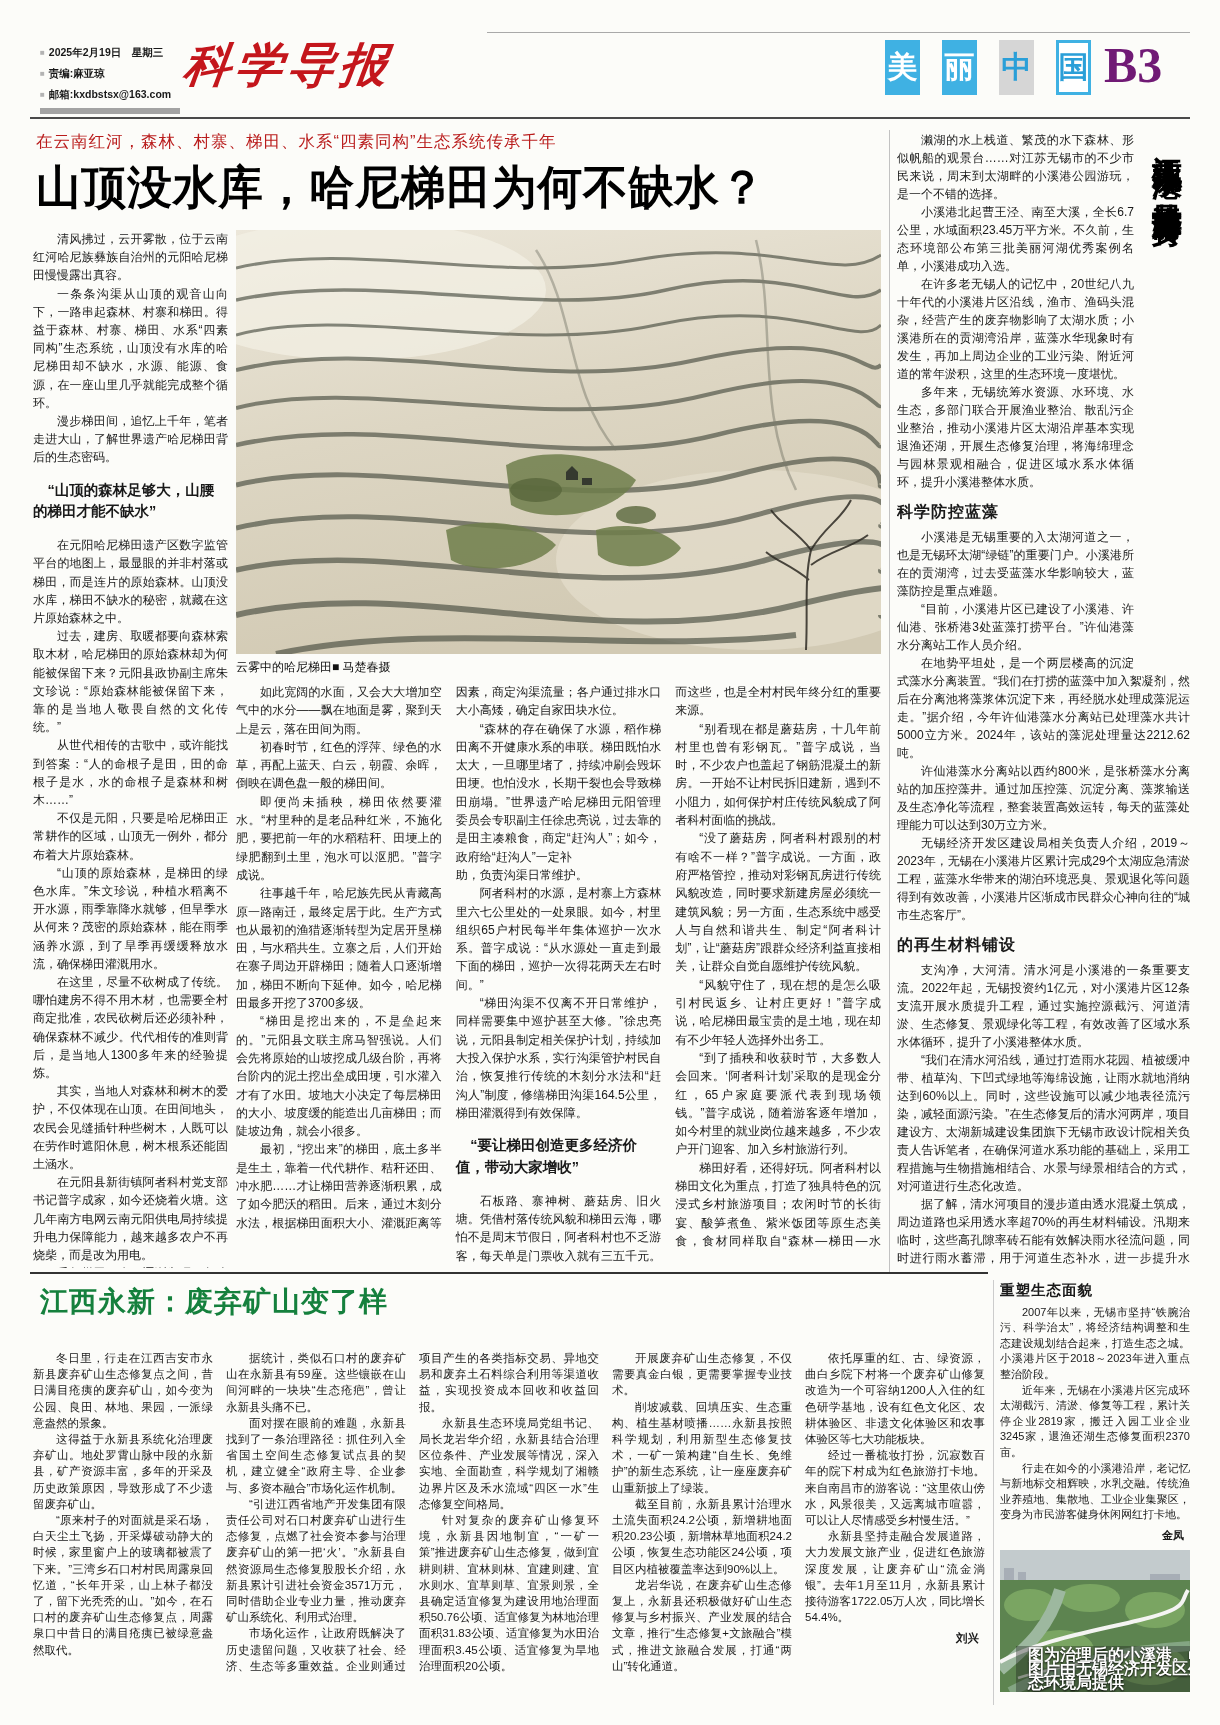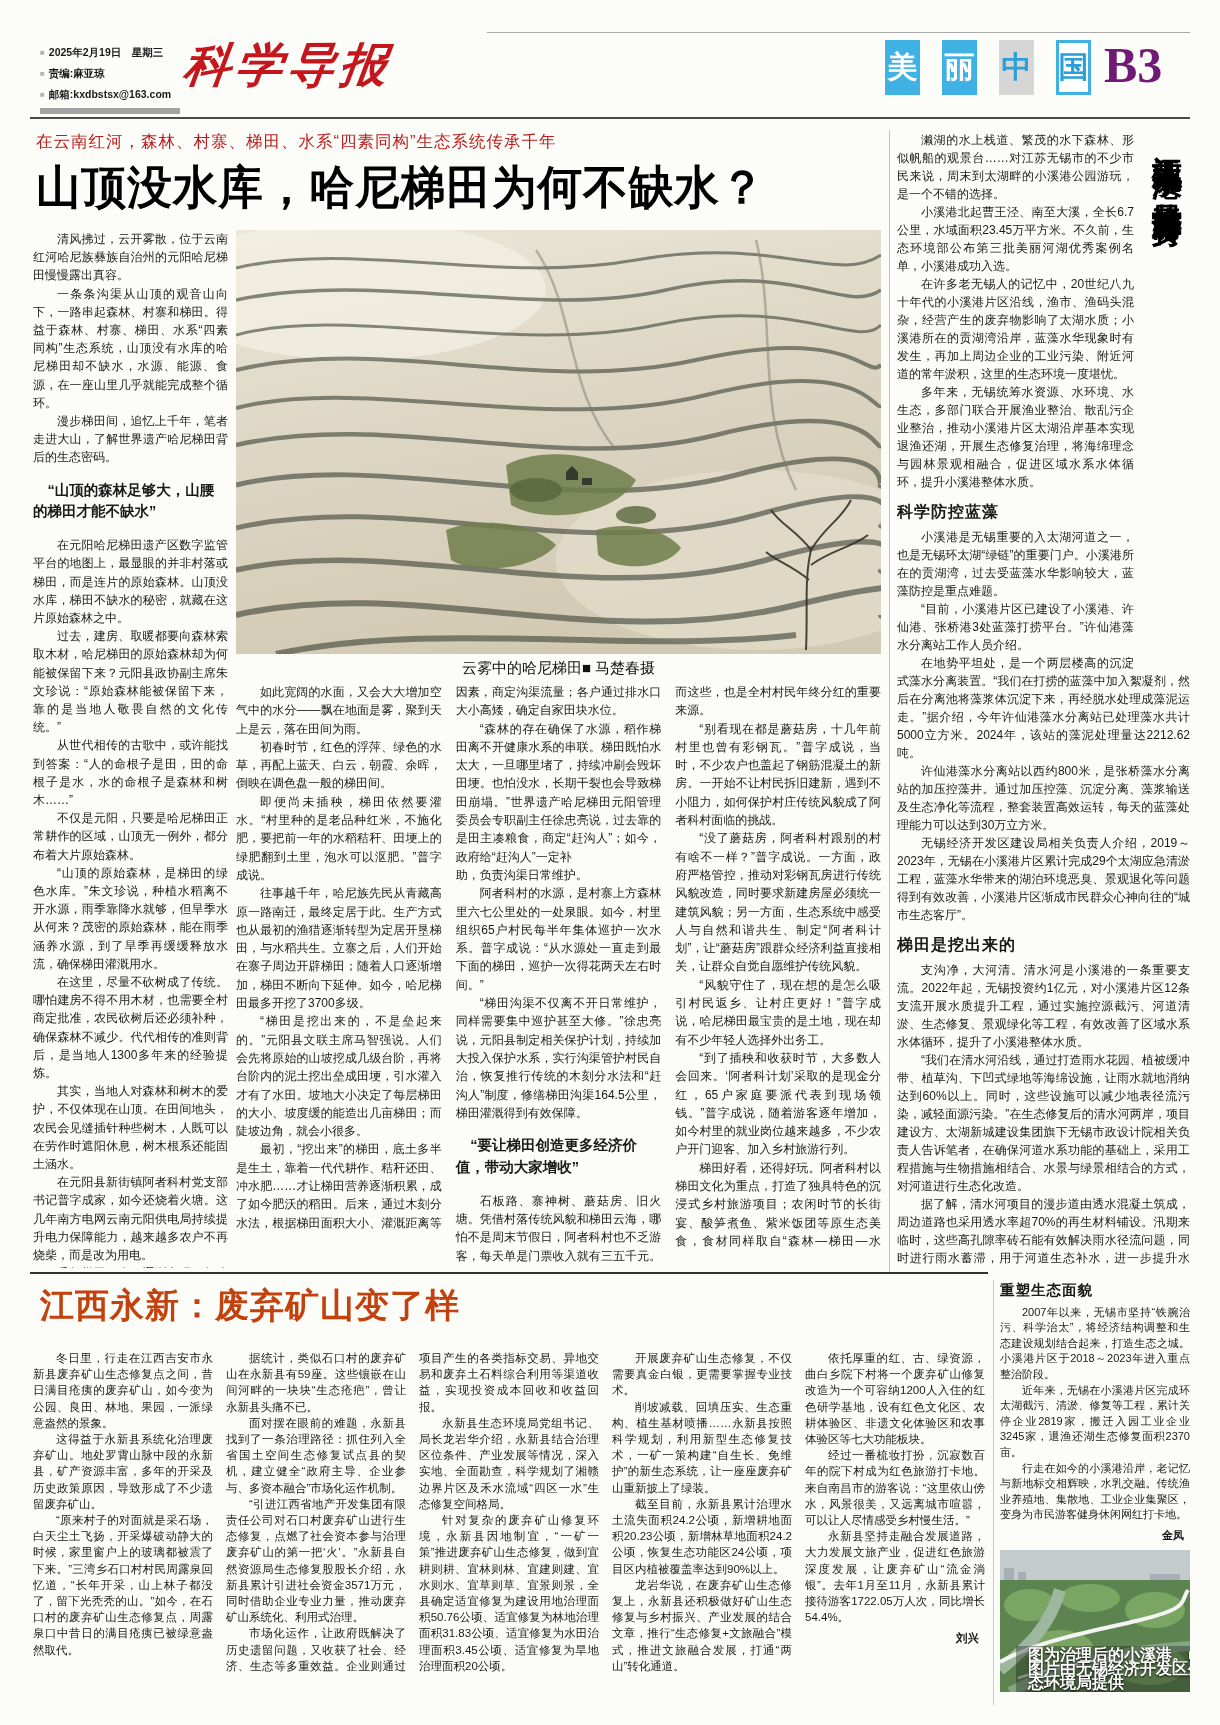--- a/index.html
+++ b/index.html
@@ -27,40 +27,40 @@
   #pageno{left:1104px;top:36px;font-size:50px;font-weight:bold;
           font-family:"Liberation Serif","DejaVu Serif",serif;color:#701a75;}
   #hdr-rule{left:30px;top:117px;width:1160px;height:2px;background:#4a4a4a;}
   
   #kicker{left:36px;top:131px;font-size:16.5px;letter-spacing:1px;color:#b91c1c;}
   #headline{left:36px;top:157px;width:850px;font-size:46px;font-weight:900;
             letter-spacing:1px;color:#000;transform:scaleX(.97);transform-origin:left;}
   #col1{left:33px;top:230px;width:195px;height:1038px;font-size:12px;line-height:18.2px;overflow:hidden;}
   h4.subhead{font-size:14.5px;font-weight:bold;margin:13px 0;line-height:1.5;text-indent:1em;text-align:left;}
   #photo{left:236px;top:230px;width:645px;height:424px;overflow:hidden;}
-  #photo-cap{left:236px;top:659px;width:645px;text-align:center;font-size:15px;color:#111;}
+  #photo-cap{left:236px;top:659px;width:645px;text-align:left;font-size:12px;color:#111;}
   #mcols{left:236px;top:683px;width:645px;height:582px;column-count:3;column-gap:14px;
          font-size:12px;line-height:18.3px;overflow:hidden;}
   #vrule1{left:889px;top:130px;width:1px;height:1142px;background:#c2c2c2;}
   #hsep{left:30px;top:1272px;width:958px;height:2px;background:#333;}
   
   #wx-main{left:897px;top:131px;width:293px;height:1139px;font-size:12px;line-height:18px;overflow:hidden;}
   #wx-main .v-title{float:right;width:46px;height:514px;margin:2px 0 12px 10px;
         writing-mode:vertical-rl;text-orientation:upright;font-size:30px;font-weight:900;
         letter-spacing:2px;line-height:46px;color:#000;}
   h3.sec{font-size:16px;font-weight:bold;margin:12px 0 7px;letter-spacing:1px;text-align:left;text-indent:0;}
   #vrule2{left:993px;top:1280px;width:1px;height:425px;background:#cccccc;}
   #wx-bottom{left:1000px;top:1281px;width:190px;height:424px;font-size:11px;line-height:15.6px;overflow:hidden;}
   #wx-bottom h3.sec{font-size:14.5px;margin:2px 0 6px;}
   #wx-photo{position:relative;width:190px;height:142px;margin-top:6px;overflow:hidden;}
   #wx-photo-cap{position:absolute;left:16px;bottom:0;width:182px;padding:2px 12px;
         font-size:16px;line-height:14px;font-weight:bold;color:#fff;
         background:rgba(30,35,30,.38);text-shadow:0 1px 2px #000;text-align:left;}
   
-  #yx-head{left:40px;top:1283px;font-size:34px;font-weight:900;letter-spacing:1px;color:#c2410c;}
+  #yx-head{left:40px;top:1283px;font-size:28px;font-weight:900;letter-spacing:1px;color:#15803d;}
   #yx-cols{left:33px;top:1350px;width:952px;height:356px;column-count:5;column-gap:13px;
            font-size:11.5px;line-height:16.2px;overflow:hidden;}
 </style>
 </head>
 <body>
 
 <div class="abs" id="hdr-topline"></div>
 <div class="abs" id="hdr-meta">
   <div><span class="sq">■</span><span>2025年2月19日</span>　<span>星期三</span></div>
   <div><span class="sq">■</span><span>责编:麻亚琼</span></div>
@@ -150,21 +150,21 @@
 </div>
 
 <div class="abs" id="vrule1"></div>
 <div class="abs" id="hsep"></div>
 
 <div class="abs" id="wx-main">
   <div class="v-title">江苏无锡小溪港：昔日渔市华丽转身</div>
   <div class="flow"><p>濑湖的水上栈道、繁茂的水下森林、形似帆船的观景台……对江苏无锡市的不少市民来说，周末到太湖畔的小溪港公园游玩，是一个不错的选择。</p><p>小溪港北起曹王泾、南至大溪，全长6.7公里，水域面积23.45万平方米。不久前，生态环境部公布第三批美丽河湖优秀案例名单，小溪港成功入选。</p><p>在许多老无锡人的记忆中，20世纪八九十年代的小溪港片区沿线，渔市、渔码头混杂，经营产生的废弃物影响了太湖水质；小溪港所在的贡湖湾沿岸，蓝藻水华现象时有发生，再加上周边企业的工业污染、附近河道的常年淤积，这里的生态环境一度堪忧。</p><p>多年来，无锡统筹水资源、水环境、水生态，多部门联合开展渔业整治、散乱污企业整治，推动小溪港片区太湖沿岸基本实现退渔还湖，开展生态修复治理，将海绵理念与园林景观相融合，促进区域水系水体循环，提升小溪港整体水质。</p></div>
   <h3 class="sec">科学防控蓝藻</h3>
   <div class="flow"><p>小溪港是无锡重要的入太湖河道之一，也是无锡环太湖“绿链”的重要门户。小溪港所在的贡湖湾，过去受蓝藻水华影响较大，蓝藻防控是重点难题。</p><p>“目前，小溪港片区已建设了小溪港、许仙港、张桥港3处蓝藻打捞平台。”许仙港藻水分离站工作人员介绍。</p><p>在地势平坦处，是一个两层楼高的沉淀式藻水分离装置。“我们在打捞的蓝藻中加入絮凝剂，然后在分离池将藻浆体沉淀下来，再经脱水处理成藻泥运走。”据介绍，今年许仙港藻水分离站已处理藻水共计5000立方米。2024年，该站的藻泥处理量达2212.62吨。</p><p>许仙港藻水分离站以西约800米，是张桥藻水分离站的加压控藻井。通过加压控藻、沉淀分离、藻浆输送及生态净化等流程，整套装置高效运转，每天的蓝藻处理能力可以达到30万立方米。</p><p>无锡经济开发区建设局相关负责人介绍，2019～2023年，无锡在小溪港片区累计完成29个太湖应急清淤工程，蓝藻水华带来的湖泊环境恶臭、景观退化等问题得到有效改善，小溪港片区渐成市民群众心神向往的“城市生态客厅”。</p></div>
-  <h3 class="sec">梯田是挖出来的</h3>
+  <h3 class="sec">的再生材料铺设</h3>
   <div class="flow"><p>支沟净，大河清。清水河是小溪港的一条重要支流。2022年起，无锡投资约1亿元，对小溪港片区12条支流开展水质提升工程，通过实施控源截污、河道清淤、生态修复、景观绿化等工程，有效改善了区域水系水体循环，提升了小溪港整体水质。</p><p>“我们在清水河沿线，通过打造雨水花园、植被缓冲带、植草沟、下凹式绿地等海绵设施，让雨水就地消纳达到60%以上。同时，这些设施可以减少地表径流污染，减轻面源污染。”在生态修复后的清水河两岸，项目建设方、太湖新城建设集团旗下无锡市政设计院相关负责人告诉笔者，在确保河道水系功能的基础上，采用工程措施与生物措施相结合、水景与绿景相结合的方式，对河道进行生态化改造。</p><p>据了解，清水河项目的漫步道由透水混凝土筑成，周边道路也采用透水率超70%的再生材料铺设。汛期来临时，这些高孔隙率砖石能有效解决雨水径流问题，同时进行雨水蓄滞，用于河道生态补水，进一步提升水质。</p></div>
 </div>
 
 <div class="abs" id="vrule2"></div>
 
 <div class="abs" id="wx-bottom">
   <h3 class="sec">重塑生态面貌</h3>
   <div class="flow"><p>2007年以来，无锡市坚持“铁腕治污、科学治太”，将经济结构调整和生态建设规划结合起来，打造生态之城。小溪港片区于2018～2023年进入重点整治阶段。</p><p>近年来，无锡在小溪港片区完成环太湖截污、清淤、修复等工程，累计关停企业2819家，搬迁入园工业企业3245家，退渔还湖生态修复面积2370亩。</p><p>行走在如今的小溪港沿岸，老记忆与新地标交相辉映，水乳交融。传统渔业养殖地、集散地、工业企业集聚区，变身为市民游客健身休闲网红打卡地。</p></div>
   <p class="byline">金凤</p>
   <div id="wx-photo">

